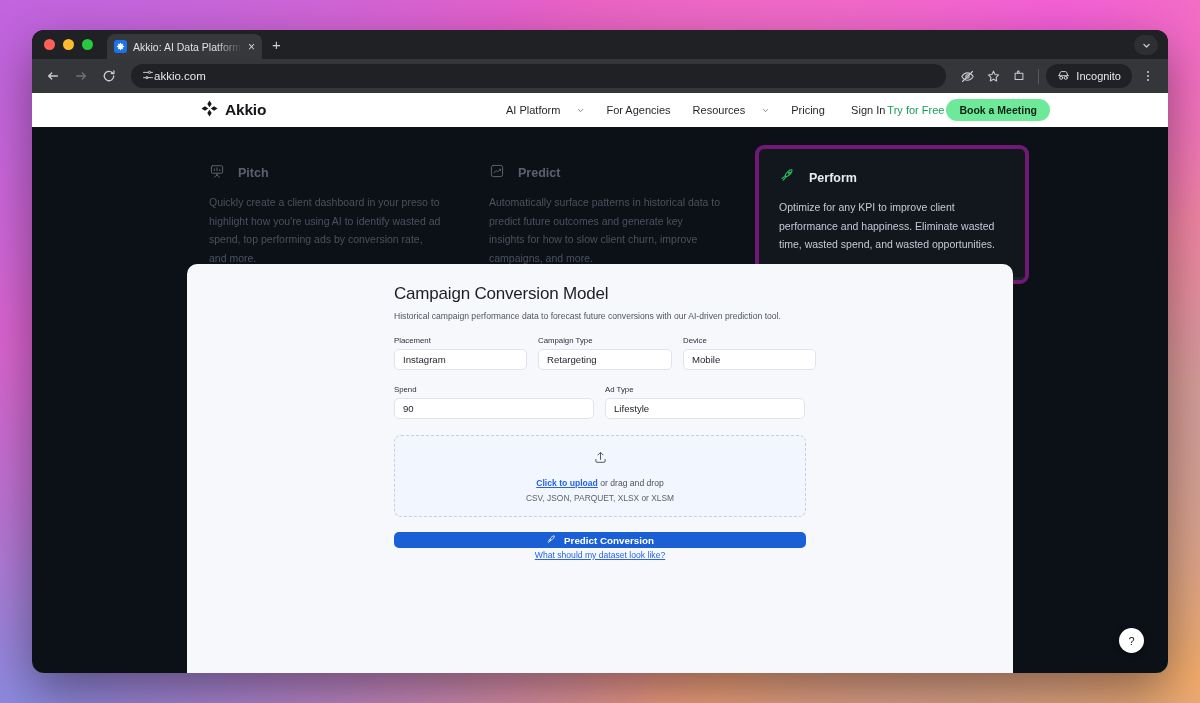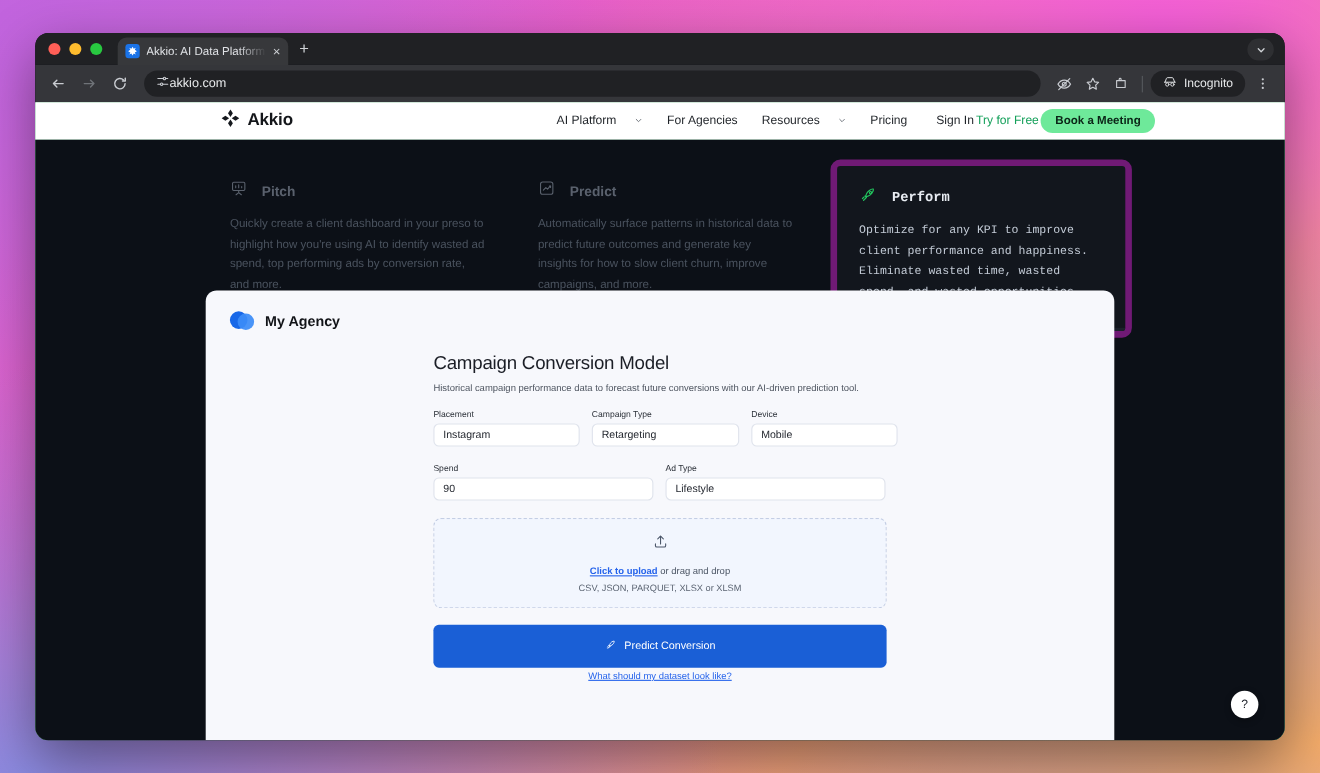--- a/index.html
+++ b/index.html
@@ -122,23 +122,22 @@
 
   .cards {
     position: absolute; left: 157px; top: 18px;
     width: 866px; display: flex; gap: 0;
   }
   .card { width: 280px; padding: 18px 20px 0 20px; position: relative; }
   .card.plain { opacity: .62; }
   .card.active {
     background: #12161d; border-radius: 9px;
     width: 274px; padding-bottom: 26px; margin-left: 6px;
-    border: 6px solid #701a75; overflow: hidden;
+    border: 4px solid #701a75; overflow: hidden;
     min-height: 128px;
-    font-family: Liberation Mono, monospace;
   }
   .card-head { display: flex; align-items: center; gap: 13px; margin-bottom: 10px; }
   .card-title { font-size: 12.5px; font-weight: 700; color: #e8ecf2; }
   .card.plain .card-title { color: #8b94a3; }
   .card-body { font-size: 10.5px; line-height: 18.5px; color: #c3cbd6; max-width: 232px; }
   .card.plain .card-body { color: #6f7a89; }
   .progress-track {
     position: absolute; left: 0; right: 0; bottom: 0; height: 3px; background: #1b212b;
   }
   .progress-fill { height: 3px; background: #22c55e; width: 48%; }
@@ -184,23 +183,23 @@
     margin-top: 16px; height: 82px; border: 1px dashed #c4cee4;
     border-radius: 7px; background: #f2f6fe;
     display: flex; flex-direction: column; align-items: center; justify-content: center;
   }
   .dz-icon { color: #4a5568; margin-bottom: 9px; }
   .dz-line1 { font-size: 8.6px; color: #4a5463; }
   .dz-link { color: #2563eb; text-decoration: underline; font-weight: 700; }
   .dz-line2 { font-size: 8.4px; color: #5b6472; margin-top: 5px; }
 
   .predict-btn {
-    margin-top: 15px; height: 39px; background: #1a5fd6; border-radius: 5px;
+    margin-top: 15px; height: 16px; background: #1a5fd6; border-radius: 5px;
     display: flex; align-items: center; justify-content: center; gap: 7px;
-    color: #fff; font-size: 9.8px; font-weight: 400;
+    color: #fff; font-size: 9.8px; font-weight: 700;
   }
   .dataset-link {
     margin-top: 2px; text-align: center; font-size: 8.6px;
     color: #2563eb; text-decoration: underline;
   }
 
   .help-btn {
     position: absolute; right: 24px; bottom: 20px;
     width: 25px; height: 25px; border-radius: 50%; background: #fff;
     display: flex; align-items: center; justify-content: center;
@@ -396,27 +395,20 @@
           </div>
           <div class="card-body">Optimize for any KPI to improve client performance and happiness. Eliminate wasted time, wasted spend, and wasted opportunities.</div>
           <div class="progress-track">
             <div class="progress-fill"></div>
           </div>
         </div>
       </div>
 
       <div class="panel">
 
-        <div class="panel-top">
-          <span class="agency-logo">
-            <span class="c1"></span>
-              <span class="c2"></span>
-          </span>
-          <span class="agency-name">My Agency</span>
-        </div>
 
         <div class="form">
           <div class="form-title">Campaign Conversion Model</div>
           <div class="form-sub">Historical campaign performance data to forecast future conversions with our AI-driven prediction tool.</div>
 
           <div class="row">
             <div class="field">
               <span class="field-label">Placement</span>
               <div class="input w-placement">Instagram</div>
             </div>

